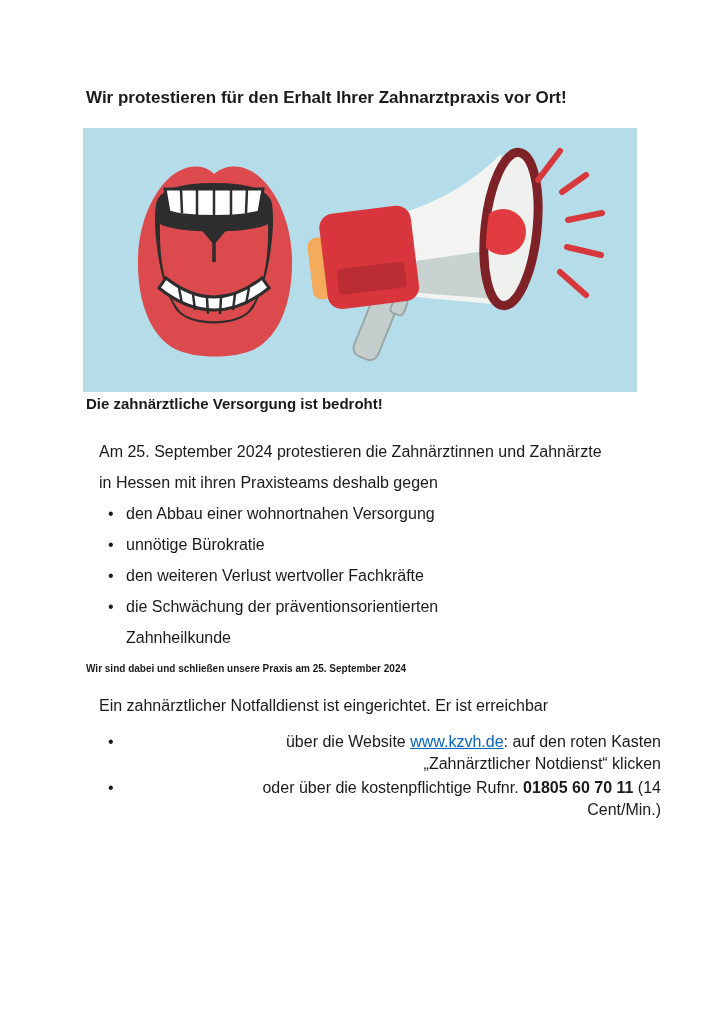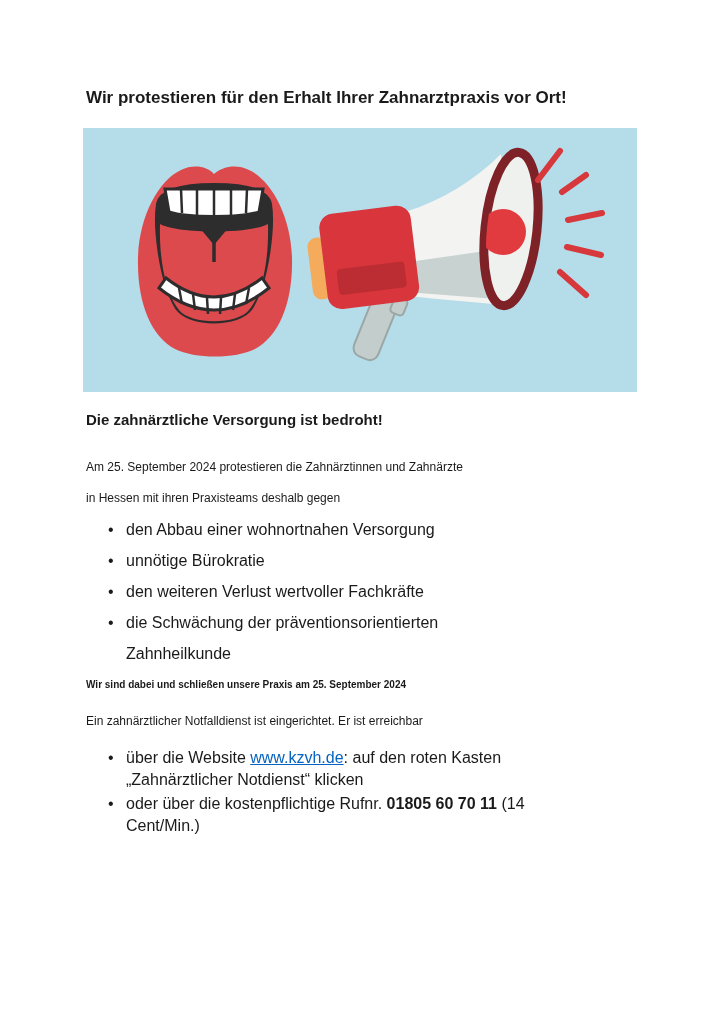--- a/index.html
+++ b/index.html
@@ -17,41 +17,42 @@
     margin:0;padding-top:86px;
     font-size:17px;font-weight:bold;line-height:24px;
     white-space:nowrap;
   }
   .illustration{
     margin-top:18px;margin-left:-3px;
     width:554px;height:264px;
     display:block;
   }
   .subhead{
-    margin-top:16px;
+    margin-top:0;
     font-size:15px;font-weight:bold;line-height:24px;
   }
   .para{
-    font-size:12px;line-height:31px;
+    font-size:16px;line-height:31px;
     white-space:pre-line;
+    margin-left:13px;
   }
   .para1{margin-top:20px;}
   .para2{margin-top:6px;}
   ul.bullets{
     margin:0 0 0 22px;padding:0;list-style:none;
   }
   ul.bullets li{
     position:relative;padding-left:18px;
     font-size:16px;white-space:pre-line;
   }
   ul.bullets li::before{
     content:"\2022";position:absolute;left:0;top:0;
   }
   ul.loose li{line-height:31px;}
-  ul.tight{margin-top:10px;}
+  ul.tight{margin-top:10px;text-align:right;}
   ul.tight li{line-height:22px;margin-bottom:2px;}
   .statement{
     font-size:10px;font-weight:bold;line-height:31px;
   }
   .blank{
     display:inline-block;width:108px;height:1px;
   }
   a.weblink{text-decoration:underline;cursor:pointer;}
   .bold{font-weight:bold;}
 </style>

